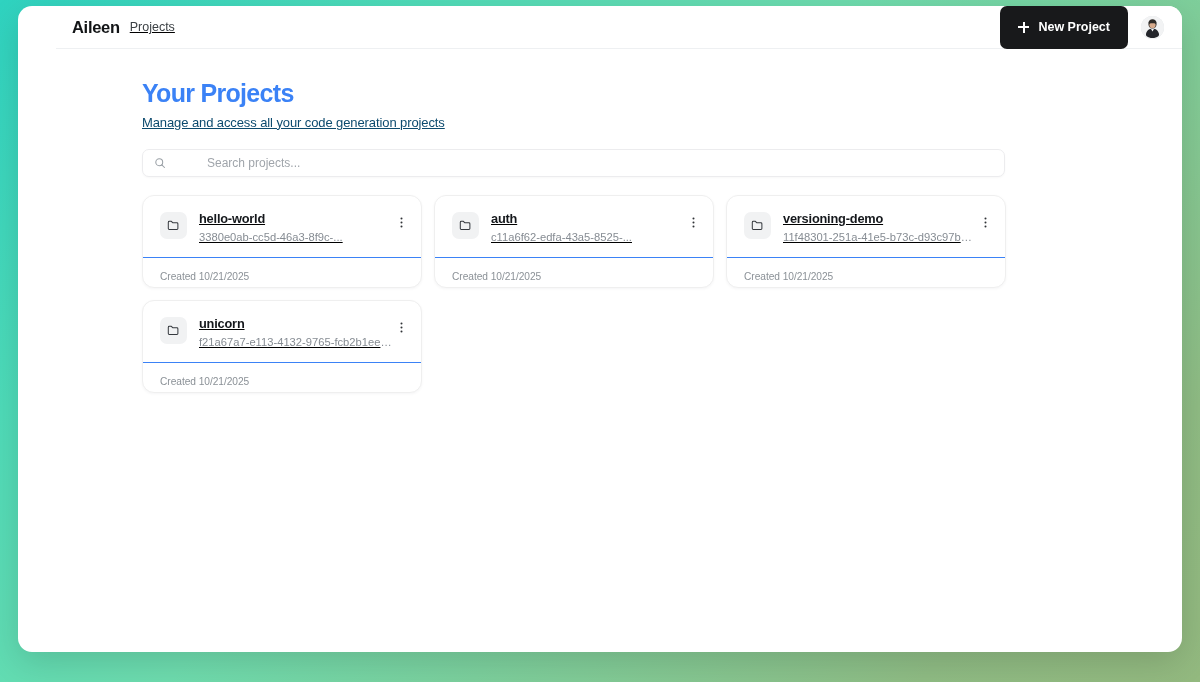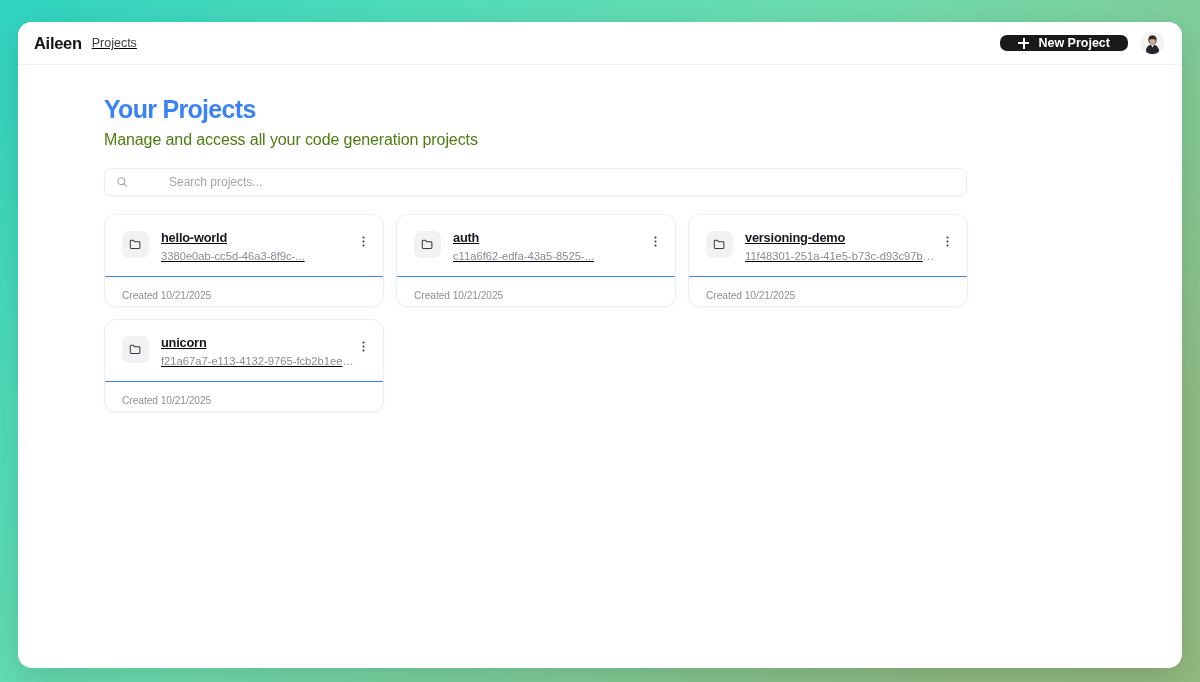--- a/index.html
+++ b/index.html
@@ -19,29 +19,30 @@
         #82cb96 68%,
         #8fbc84 85%,
         #93b97f 100%);
     -webkit-font-smoothing: antialiased;
   }
 
   
   .app-window {
     position: absolute;
     left: 18px;
-    top: 22px;
+    top: 6px;
     width: 1164px;
     height: 646px;
     background: #ffffff;
     border-radius: 14px;
     box-shadow: 0 10px 34px rgba(0,0,0,0.14);
     overflow: hidden;
     display: flex;
     flex-direction: column;
+    padding-left: 38px;
   }
 
   
   .header {
     height: 43px;
     flex: 0 0 43px;
     border-bottom: 1px solid #eef0f2;
     display: flex;
     align-items: center;
     padding: 0 18px 0 16px;
@@ -69,21 +70,21 @@
     padding: 3px 2px;
   }
 
   .header-spacer { flex: 1 1 auto; }
 
   .new-project-btn {
     display: flex;
     align-items: center;
     justify-content: center;
     gap: 9px;
-    height: 16px;
+    height: 43px;
     padding: 0 18px;
     background: #18191b;
     color: #ffffff;
     border: none;
     border-radius: 7px;
     font-family: "Liberation Sans", sans-serif;
     font-size: 12.5px;
     font-weight: 600;
     cursor: pointer;
     white-space: nowrap;
@@ -132,23 +133,24 @@
   .page-title {
     font-size: 25px;
     font-weight: 700;
     color: #3b82f6;
     letter-spacing: -0.7px;
     line-height: 1.15;
   }
 
   .page-subtitle {
     margin-top: 7px;
-    font-size: 16px;
-    color: #4d7c0f;
+    font-size: 13px;
+    color: #0c4a6e;
     letter-spacing: -0.1px;
+    text-decoration: underline;
   }
 
   
   .search-wrap {
     margin-top: 19px;
     width: 863px;
     height: 28px;
     border: 1px solid #ececee;
     border-radius: 7px;
     background: #ffffff;

